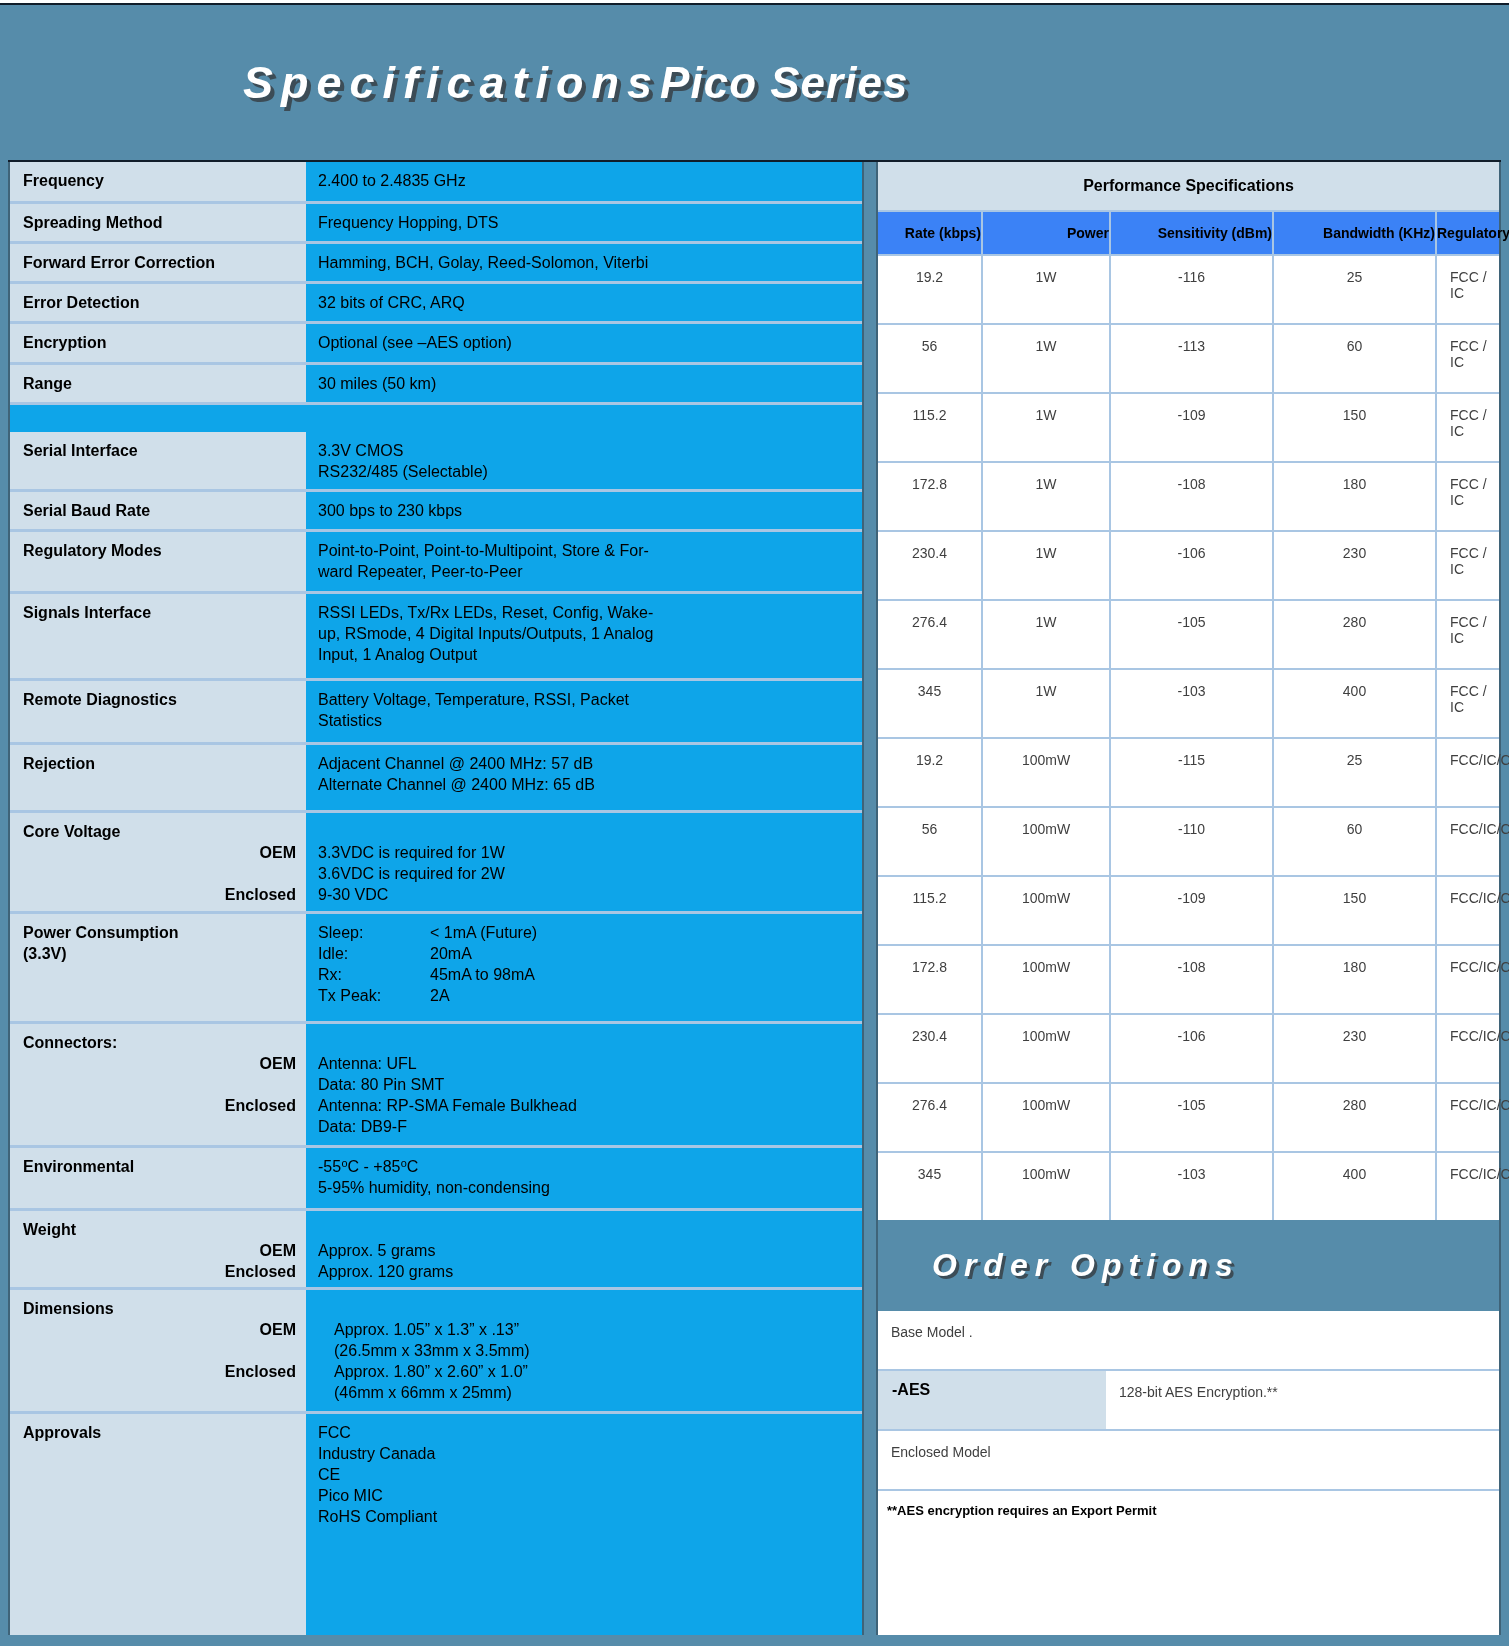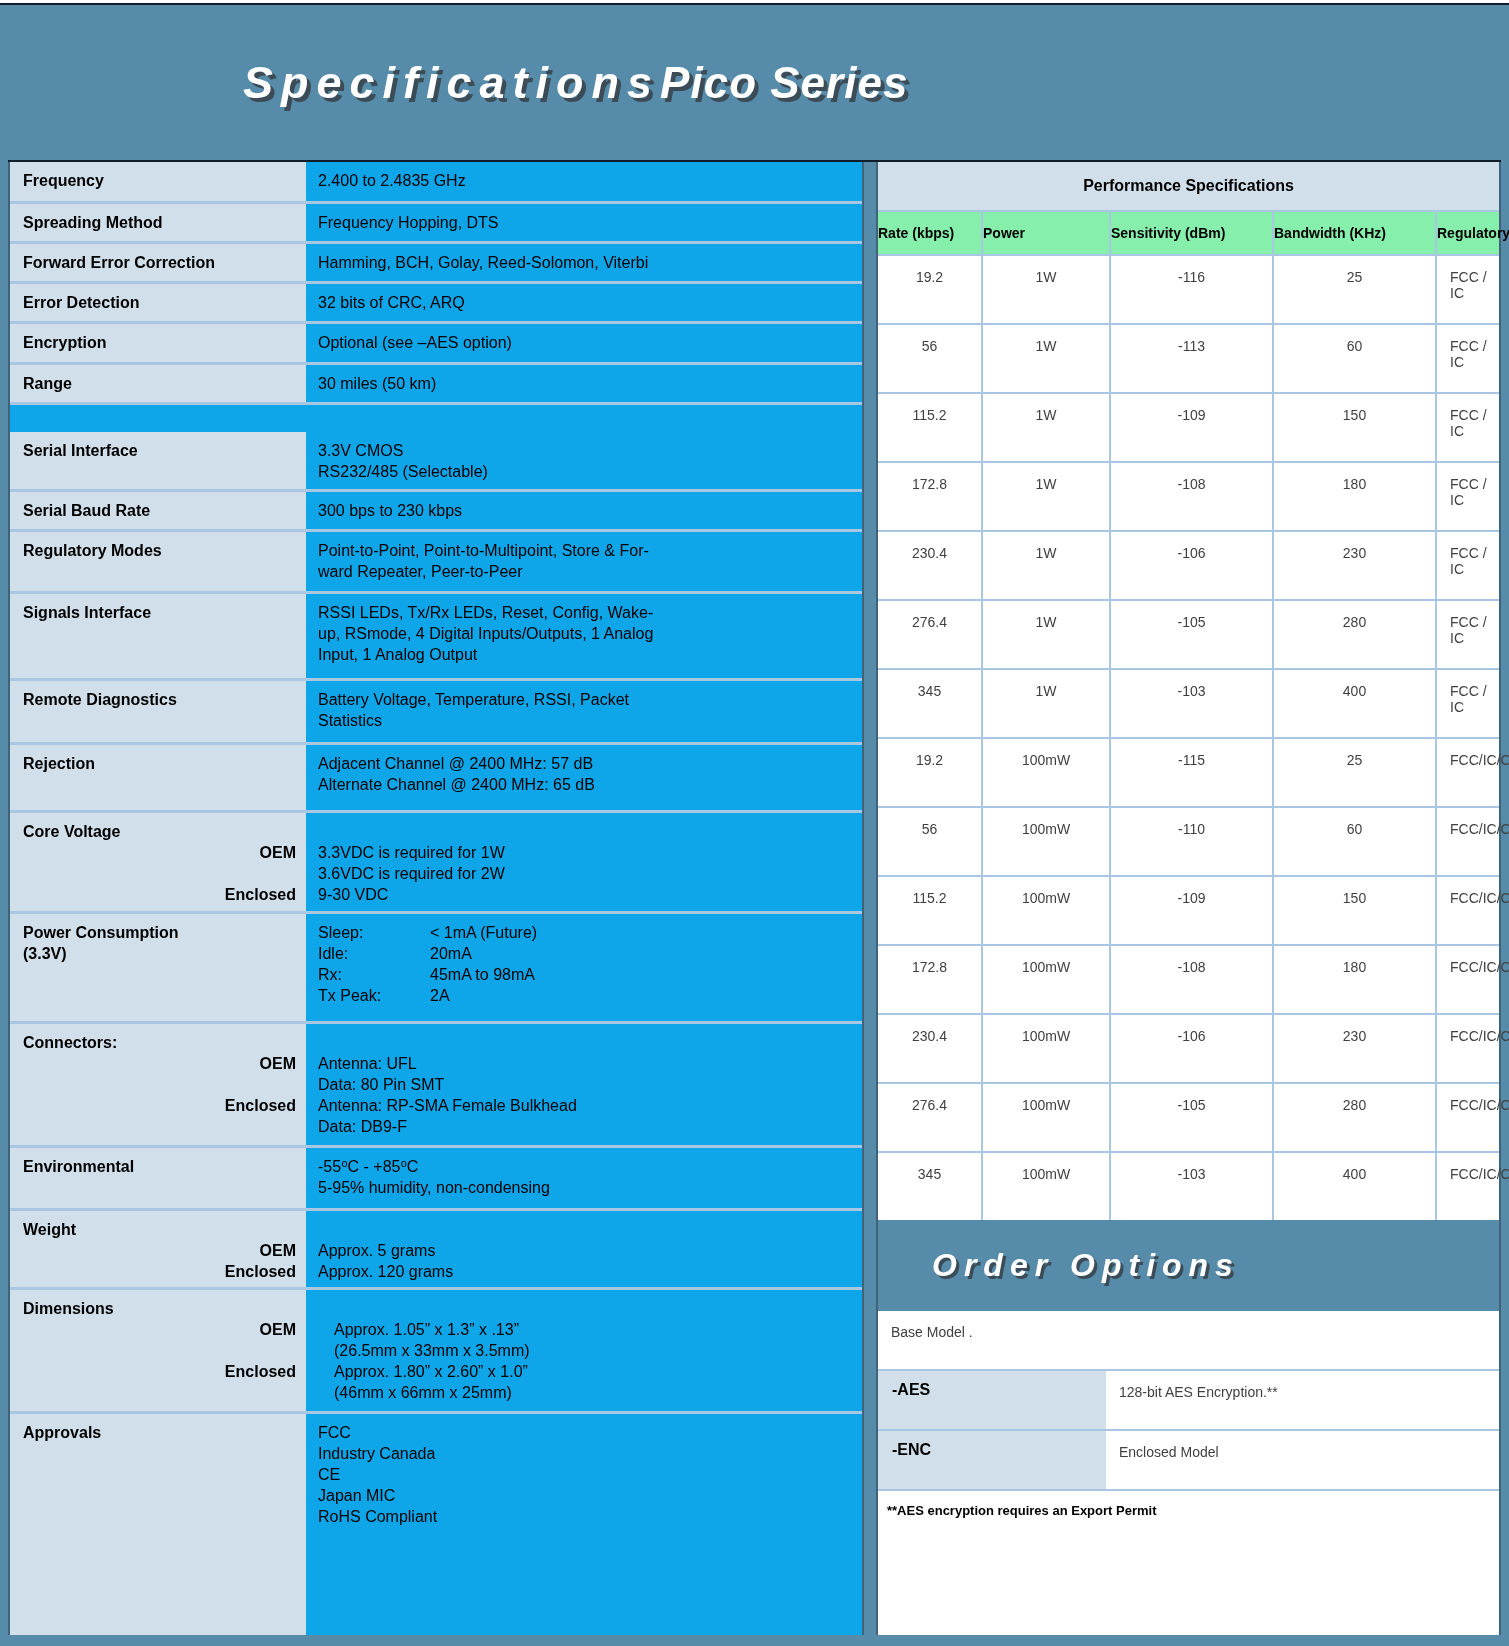--- a/index.html
+++ b/index.html
@@ -39,21 +39,21 @@
   .lcell{width:296px;flex:0 0 296px;background:var(--panel-blue);position:relative;padding:8px 10px 0 13px;box-sizing:border-box}
   .mainlabel{position:absolute;top:8px;left:13px;right:10px;font-weight:bold;font-size:16px;line-height:21px}
   .substack{font-weight:bold;font-size:16px;line-height:21px;text-align:right}
   .subline{min-height:21px}
   .vcell{flex:1;padding:8px 12px 0 12px;font-size:16px;line-height:21px}
   .vline{min-height:21px;white-space:nowrap}
   .kv-key{display:inline-block;width:112px}
   
   .perf-banner{height:48px;background:var(--panel-blue);display:flex;align-items:center;justify-content:center;font-weight:bold;font-size:16px;border-bottom:2px solid var(--grid-blue)}
   table.perf{border-collapse:collapse;width:100%;table-layout:fixed;border-style:hidden}
-  table.perf th{height:42px;font-size:14px;font-weight:bold;text-align:left;vertical-align:middle;border:2px solid var(--grid-blue);background:#86efac}
+  table.perf th{height:42px;font-size:14px;font-weight:bold;text-align:right;vertical-align:middle;border:2px solid var(--grid-blue);background:#3b82f6}
   table.perf td{height:54px;font-size:14px;color:var(--muted-text);text-align:center;vertical-align:top;padding-top:13px;border:2px solid var(--grid-blue);background:#fff}
   table.perf td.reg{text-align:left;padding-left:13px}
   
   .order-banner{height:91px;background:var(--steel-blue);display:flex;align-items:center;padding-left:54px;color:#fff;font-style:italic;font-weight:bold;font-size:32px;letter-spacing:7px;text-shadow:3px 3px 0 #3c4c56;white-space:nowrap}
   .orow{display:flex;height:60px;box-sizing:border-box;border-bottom:2px solid var(--grid-blue)}
   .ocode{width:228px;flex:0 0 228px;background:var(--panel-blue);font-weight:bold;font-size:16px;padding:10px 0 0 14px;box-sizing:border-box}
   .odesc{flex:1;font-size:14px;color:var(--muted-text);padding:13px 0 0 13px}
   .footnote{flex:1;font-size:13px;font-weight:bold;padding:12px 0 0 9px;background:#fff}
 </style>
 </head>
@@ -267,21 +267,21 @@
             </div>
           </div>
           <div class="srow grow">
             <div class="lcell">
               <div class="mainlabel">Approvals</div>
             </div>
             <div class="vcell">
               <div class="vline">FCC</div>
               <div class="vline">Industry Canada</div>
               <div class="vline">CE</div>
-              <div class="vline">Japan MIC</div>
+              <div class="vline">Pico MIC</div>
               <div class="vline">RoHS Compliant</div>
             </div>
           </div>
         </div>
 
       <div class="col-gap"></div>
 
       <div class="right-col">
         <div class="perf-banner">Performance Specifications</div>
         <table class="perf">
@@ -407,21 +407,20 @@
         </div>
         <div id="order-rows">
             <div class="orow">
               <div class="odesc">Base Model .</div>
             </div>
             <div class="orow">
               <div class="ocode">-AES</div>
               <div class="odesc">128-bit AES Encryption.**</div>
             </div>
             <div class="orow">
-              <div class="ocode">-ENC</div>
               <div class="odesc">Enclosed Model</div>
             </div>
           </div>
         <div class="footnote">**AES encryption requires an Export Permit</div>
       </div>
 
     </div>
   </div>
 </div>
 

